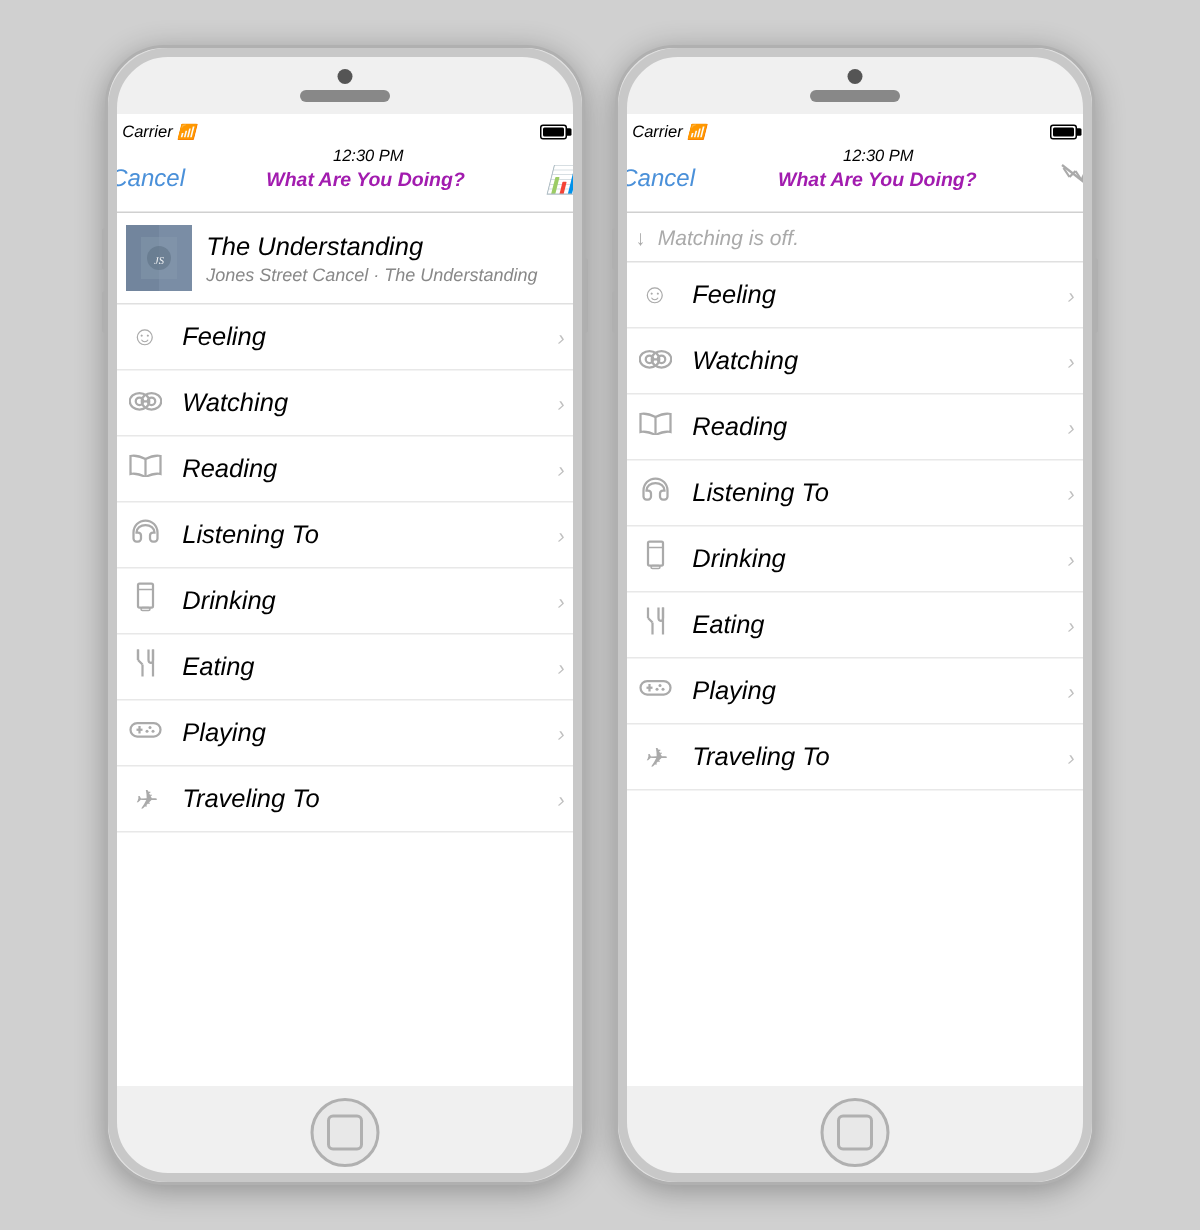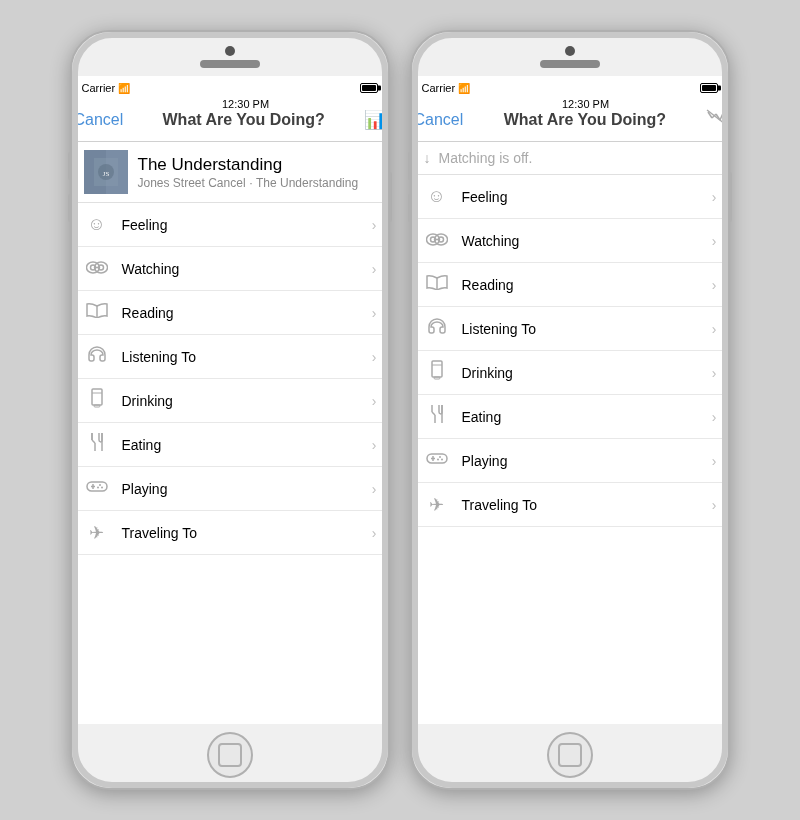--- a/index.html
+++ b/index.html
@@ -85,20 +85,21 @@
       border-radius: 0 2px 2px 0;
     }
 
     
     .phone-screen {
       width: 313px;
       background: #fff;
       flex: 1;
       overflow: hidden;
       margin-bottom: 8px;
+      font-style: italic;
     }
 
     
     .phone-home {
       width: 46px;
       height: 46px;
       border-radius: 50%;
       border: 2px solid #b0b0b0;
       background: #e8e8e8;
       margin-bottom: 10px;
@@ -163,23 +164,23 @@
       padding: 8px 0;
       border-bottom: 1px solid #d0d0d0;
       height: 44px;
     }
     .nav-cancel {
       color: #4a90d9;
       font-size: 16px;
       cursor: pointer;
     }
     .nav-title {
-      font-size: 16px;
+      font-size: 13px;
       font-weight: 600;
-      color: #404040;
+      color: #a21caf;
     }
     .nav-icon {
       color: #4a90d9;
       font-size: 18px;
     }
     .nav-icon-disabled {
       color: #aaa;
       font-size: 18px;
     }
 
@@ -225,21 +226,21 @@
     }
     .list-icon {
       width: 26px;
       text-align: center;
       color: #aaa;
       font-size: 18px;
       flex-shrink: 0;
     }
     .list-label {
       flex: 1;
-      font-size: 14px;
+      font-size: 17px;
       color: #000;
     }
     .list-chevron {
       color: #c0c0c0;
       font-size: 14px;
     }
 
     
     .matching-off {
       display: flex;

